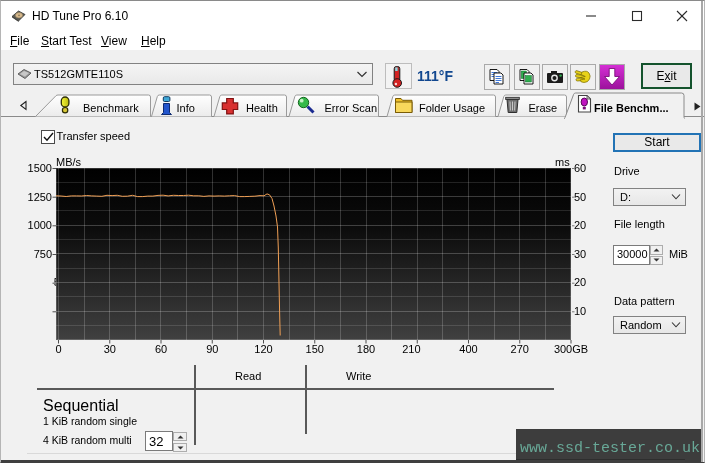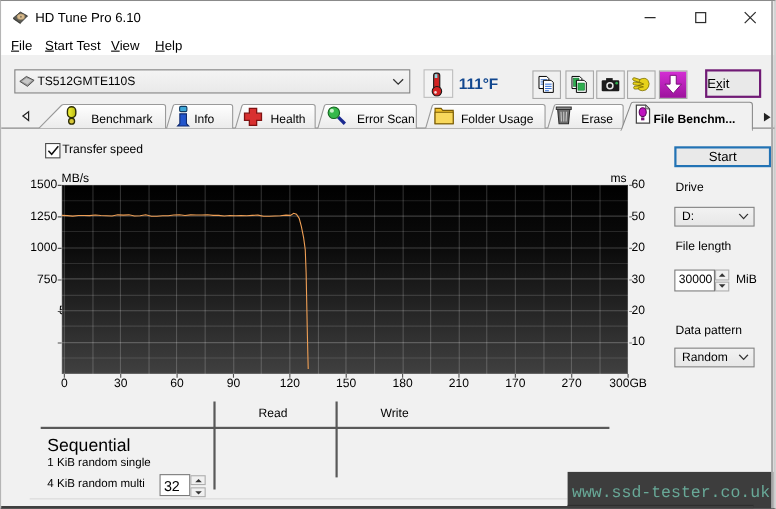--- a/index.html
+++ b/index.html
@@ -96,21 +96,21 @@
     <rect x="2.5" y="8" width="9" height="2.6" rx="1.3" transform="rotate(8 7 9)"></rect>
     <rect x="3" y="11.2" width="9" height="2.6" rx="1.3" transform="rotate(-4 7 12)"></rect>
     <path d="M9 5 q5 -2 7 1 q2 3 0.5 6 q-1.5 3.5 -5.5 3.5 q-3.5 0 -4 -2.5 l5 -1 l-4.5 -1.5 l4.8 -1 l-4.3 -2z"></path>
   </g>
 </svg>
 
 <svg class="abs" style="left:598px;top:63px" width="26" height="26" viewBox="0 0 26 26">
   <path d="M10.2 4.5 h5.6 v8 h4.7 L13 21 L5.5 12.5 h4.7 z" fill="#fff" stroke="#7a0d7a" stroke-width="0.9"></path>
 </svg>
 
-<div class="abs t12" style="left:640px;top:62px;width:51px;height:26px;background:#e9e9e9;border:2px solid #701a75;line-height:22px">E<u>x</u>it</div>
+<div class="abs t12" style="left:640px;top:62px;width:51px;height:26px;background:#e9e9e9;border:2px solid #14532d;text-align:center;line-height:22px">E<u>x</u>it</div>
 
 <svg class="abs" style="left:0;top:90px" width="705" height="28" viewBox="0 0 705 28">
   <defs>
     <linearGradient id="tg" x1="0" y1="0" x2="0" y2="1">
       <stop offset="0" stop-color="#ffffff"></stop>
         <stop offset="1" stop-color="#ebebeb"></stop>
     </linearGradient>
     <linearGradient id="bulbg" x1="0" y1="0" x2="1" y2="0">
       <stop offset="0" stop-color="#f8f83a"></stop>
         <stop offset="1" stop-color="#b8b810"></stop>
@@ -271,22 +271,22 @@
   </g>
 </svg>
 
 <div class="abs t11" style="left:42.5px;top:342px;width:30px;text-align:center">0</div>
 <div class="abs t11" style="left:93.75px;top:342px;width:30px;text-align:center">30</div>
 <div class="abs t11" style="left:145.0px;top:342px;width:30px;text-align:center">60</div>
 <div class="abs t11" style="left:196.25px;top:342px;width:30px;text-align:center">90</div>
 <div class="abs t11" style="left:247.5px;top:342px;width:30px;text-align:center">120</div>
 <div class="abs t11" style="left:298.75px;top:342px;width:30px;text-align:center">150</div>
 <div class="abs t11" style="left:350.0px;top:342px;width:30px;text-align:center">180</div>
-<div class="abs t11" style="left:401.25px;top:342px;width:30px;text-align:center">210</div>
-<div class="abs t11" style="left:452.5px;top:342px;width:30px;text-align:center">170</div>
+<div class="abs t11" style="left:401.25px;top:342px;width:30px;text-align:left">210</div>
+<div class="abs t11" style="left:452.5px;top:342px;width:30px;text-align:center">400</div>
 <div class="abs t11" style="left:503.75px;top:342px;width:30px;text-align:center">270</div>
 <div class="abs t11" style="left:550px;top:342px;width:40px;text-align:center">300GB</div>
 
 <div class="abs t12" style="left:612px;top:132px;width:88px;height:19px;background:#e9e9e9;border:2px solid #2273b5;text-align:center;line-height:15px">Start</div>
 <div class="abs t11" style="left:613px;top:163.5px">Drive</div>
 <div class="abs" style="left:612px;top:187px;width:73px;height:18px;background:linear-gradient(#f2f2f2,#e7e7e7);border:1px solid #828282"></div>
 <div class="abs t11" style="left:619px;top:190px">D:</div>
 <svg class="abs" style="left:670px;top:193px" width="10" height="6" viewBox="0 0 10 6">
     <path d="M1 0.5 L5 4.8 L9 0.5" fill="none" stroke="#333" stroke-width="1.1"></path>
   </svg>

